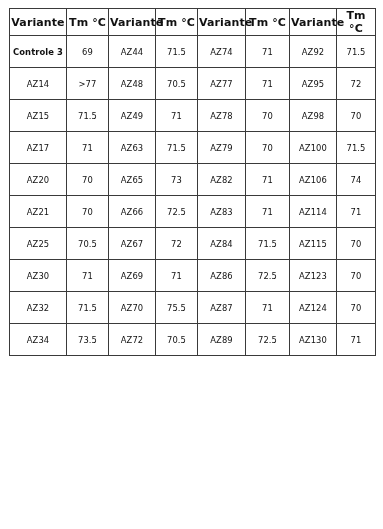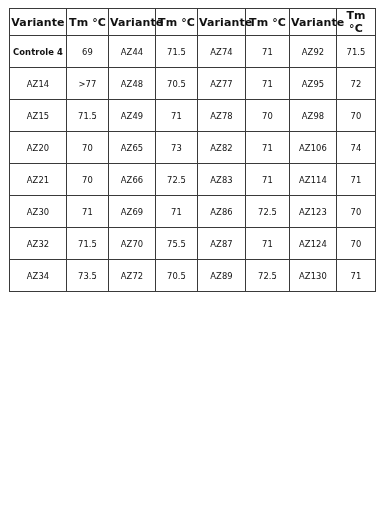--- a/index.html
+++ b/index.html
@@ -91,21 +91,21 @@
         <th>Variante</th>
         <th>Tm °C</th>
         <th>Variante</th>
         <th>Tm °C</th>
         <th>Variante</th>
         <th>Tm °C</th>
       </tr>
     </thead>
     <tbody id="table-body">
         <tr>
-          <td class="lbl-bold">Controle 4</td>
+          <td class="lbl-bold">Controle 3</td>
           <td>69</td>
           <td>AZ44</td>
           <td>71.5</td>
           <td>AZ74</td>
           <td>71</td>
           <td>AZ92</td>
           <td>71.5</td>
         </tr>
         <tr>
           <td>AZ14</td>
@@ -121,38 +121,58 @@
           <td>AZ15</td>
           <td>71.5</td>
           <td>AZ49</td>
           <td>71</td>
           <td>AZ78</td>
           <td>70</td>
           <td>AZ98</td>
           <td>70</td>
         </tr>
         <tr>
+          <td>AZ17</td>
+          <td>71</td>
+          <td>AZ63</td>
+          <td>71.5</td>
+          <td>AZ79</td>
+          <td>70</td>
+          <td>AZ100</td>
+          <td>71.5</td>
+        </tr>
+        <tr>
           <td>AZ20</td>
           <td>70</td>
           <td>AZ65</td>
           <td>73</td>
           <td>AZ82</td>
           <td>71</td>
           <td>AZ106</td>
           <td>74</td>
         </tr>
         <tr>
           <td>AZ21</td>
           <td>70</td>
           <td>AZ66</td>
           <td>72.5</td>
           <td>AZ83</td>
           <td>71</td>
           <td>AZ114</td>
           <td>71</td>
+        </tr>
+        <tr>
+          <td>AZ25</td>
+          <td>70.5</td>
+          <td>AZ67</td>
+          <td>72</td>
+          <td>AZ84</td>
+          <td>71.5</td>
+          <td>AZ115</td>
+          <td>70</td>
         </tr>
         <tr>
           <td>AZ30</td>
           <td>71</td>
           <td>AZ69</td>
           <td>71</td>
           <td>AZ86</td>
           <td>72.5</td>
           <td>AZ123</td>
           <td>70</td>

